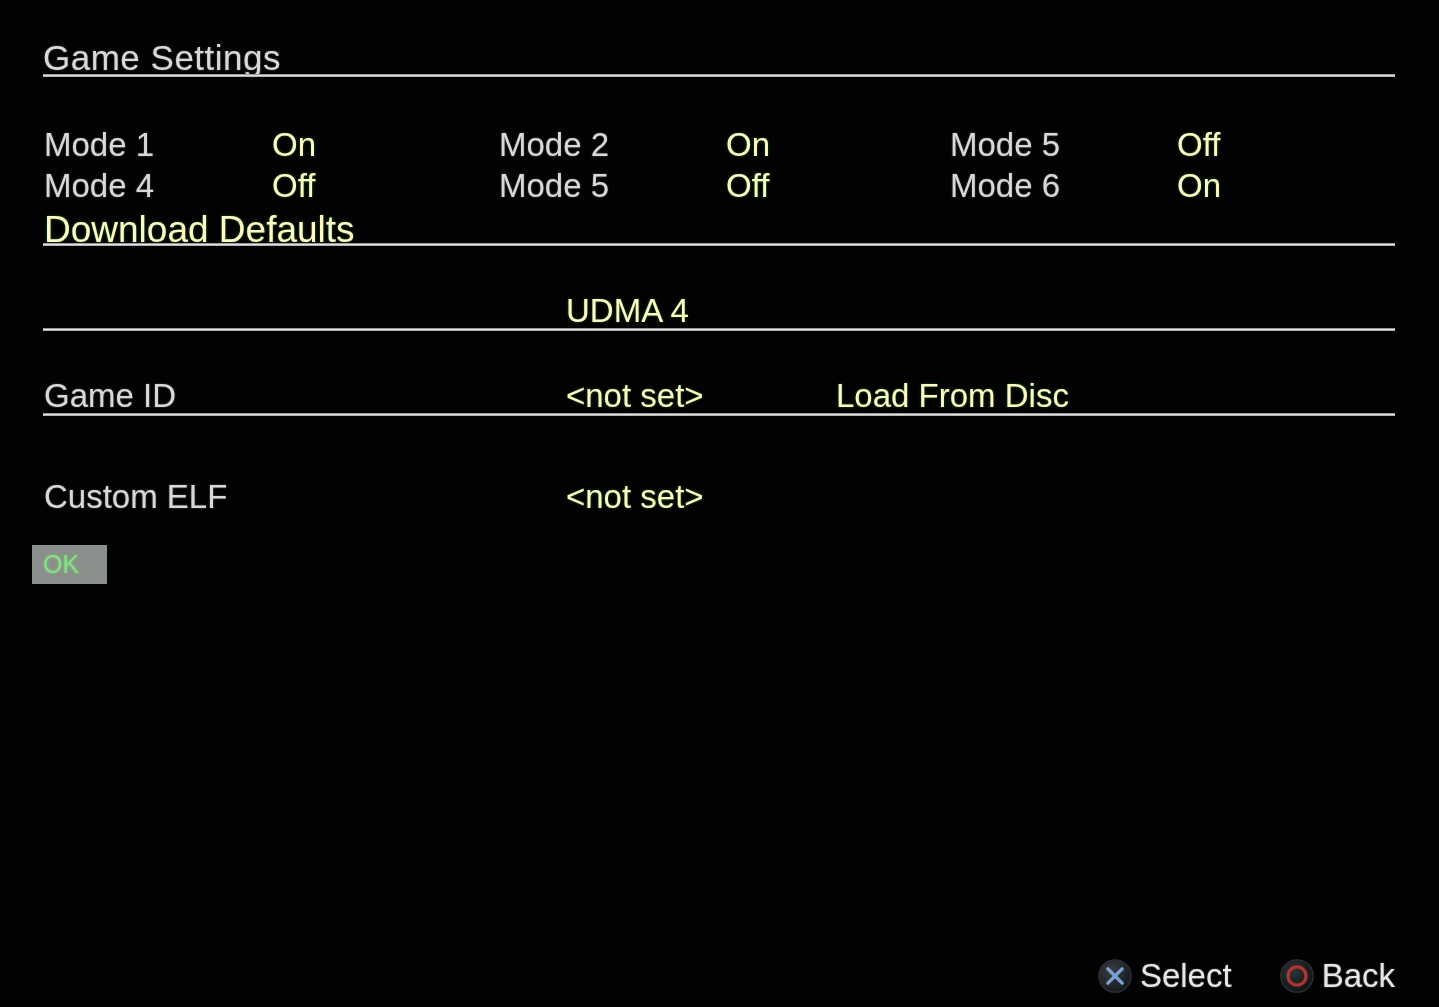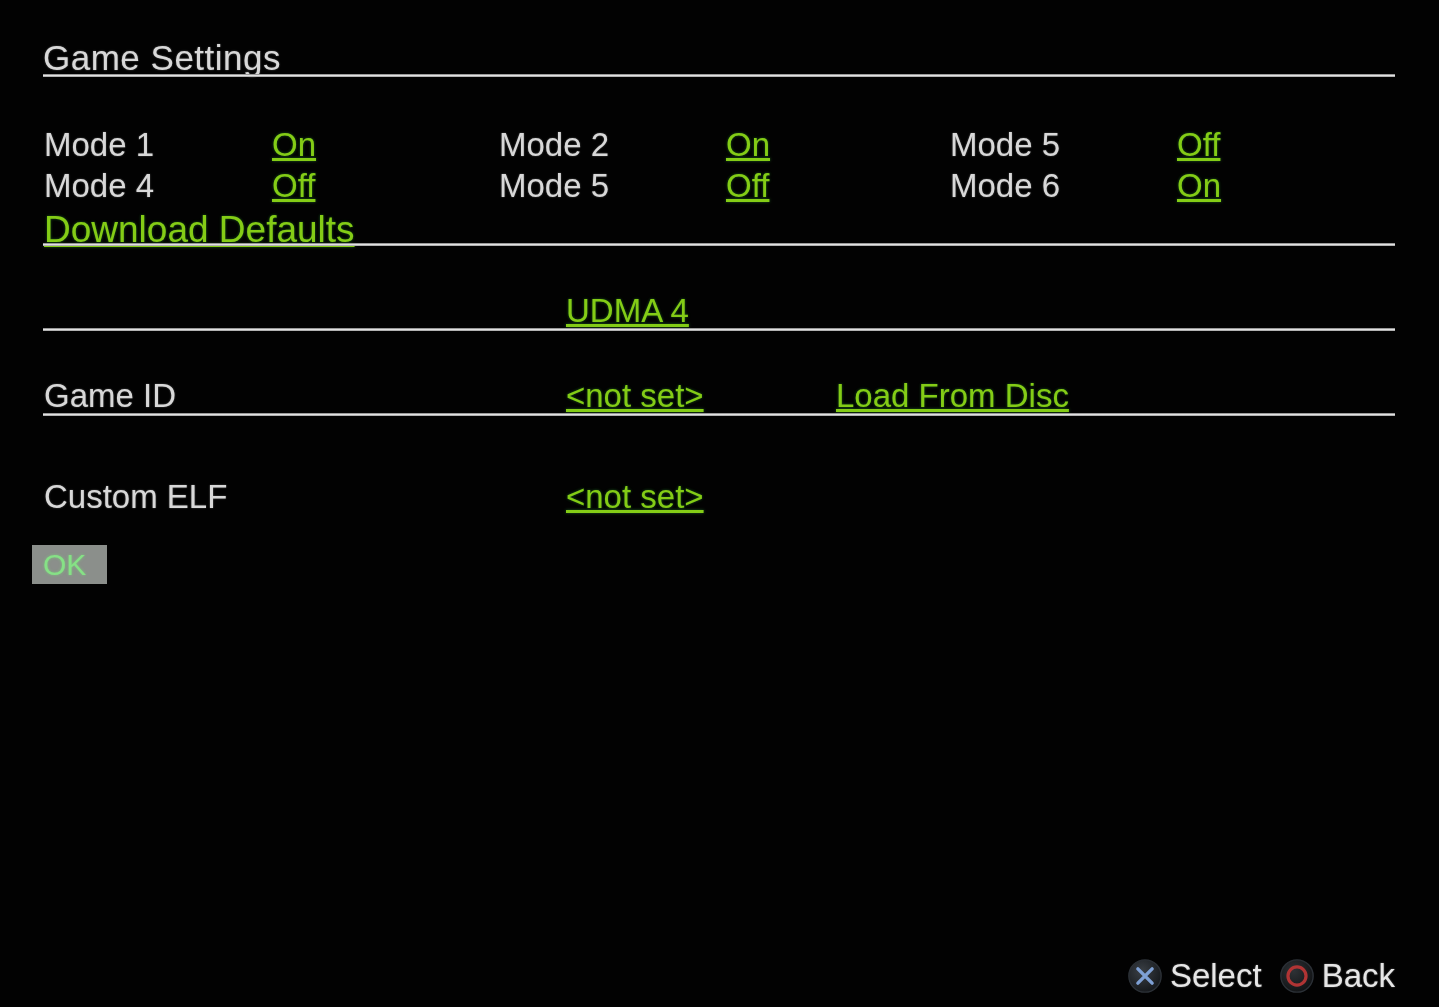--- a/index.html
+++ b/index.html
@@ -18,24 +18,23 @@
     -webkit-font-smoothing: antialiased;
   }
 
   
   .lbl {
     color: #d8d8d8;
     text-shadow: 0 0 2px rgba(255,255,255,0.35);
     white-space: nowrap;
   }
   .val {
-    color: #84cc16;
+    color: #fef9c3;
     text-shadow: 0 0 3px rgba(60,200,60,0.45);
     white-space: nowrap;
-    text-decoration: underline;
   }
 
   
   #title {
     position: absolute;
     left: 43px;
     top: 38px;
     font-size: 35px;
     letter-spacing: 0.5px;
   }
@@ -94,33 +93,33 @@
     top: 545px;
     width: 75px;
     height: 39px;
     background: #8b8f8b;
     display: flex;
     align-items: center;
     padding-left: 11px;
     box-sizing: border-box;
   }
   #ok-button .ok-text {
-    font-size: 30px;
+    font-size: 25px;
     color: #86e186;
     text-shadow: 0 0 3px rgba(120,230,120,0.6);
   }
 
   
   #hints {
     position: absolute;
     right: 44px;
     bottom: 12px;
     display: flex;
     align-items: flex-start;
-    gap: 16px;
+    gap: 46px;
   }
   .hint {
     display: flex;
     align-items: center;
     gap: 6px;
   }
   .hint .hint-text {
     font-size: 33px;
     color: #e6e6e6;
     text-shadow: 0 0 2px rgba(255,255,255,0.4);

